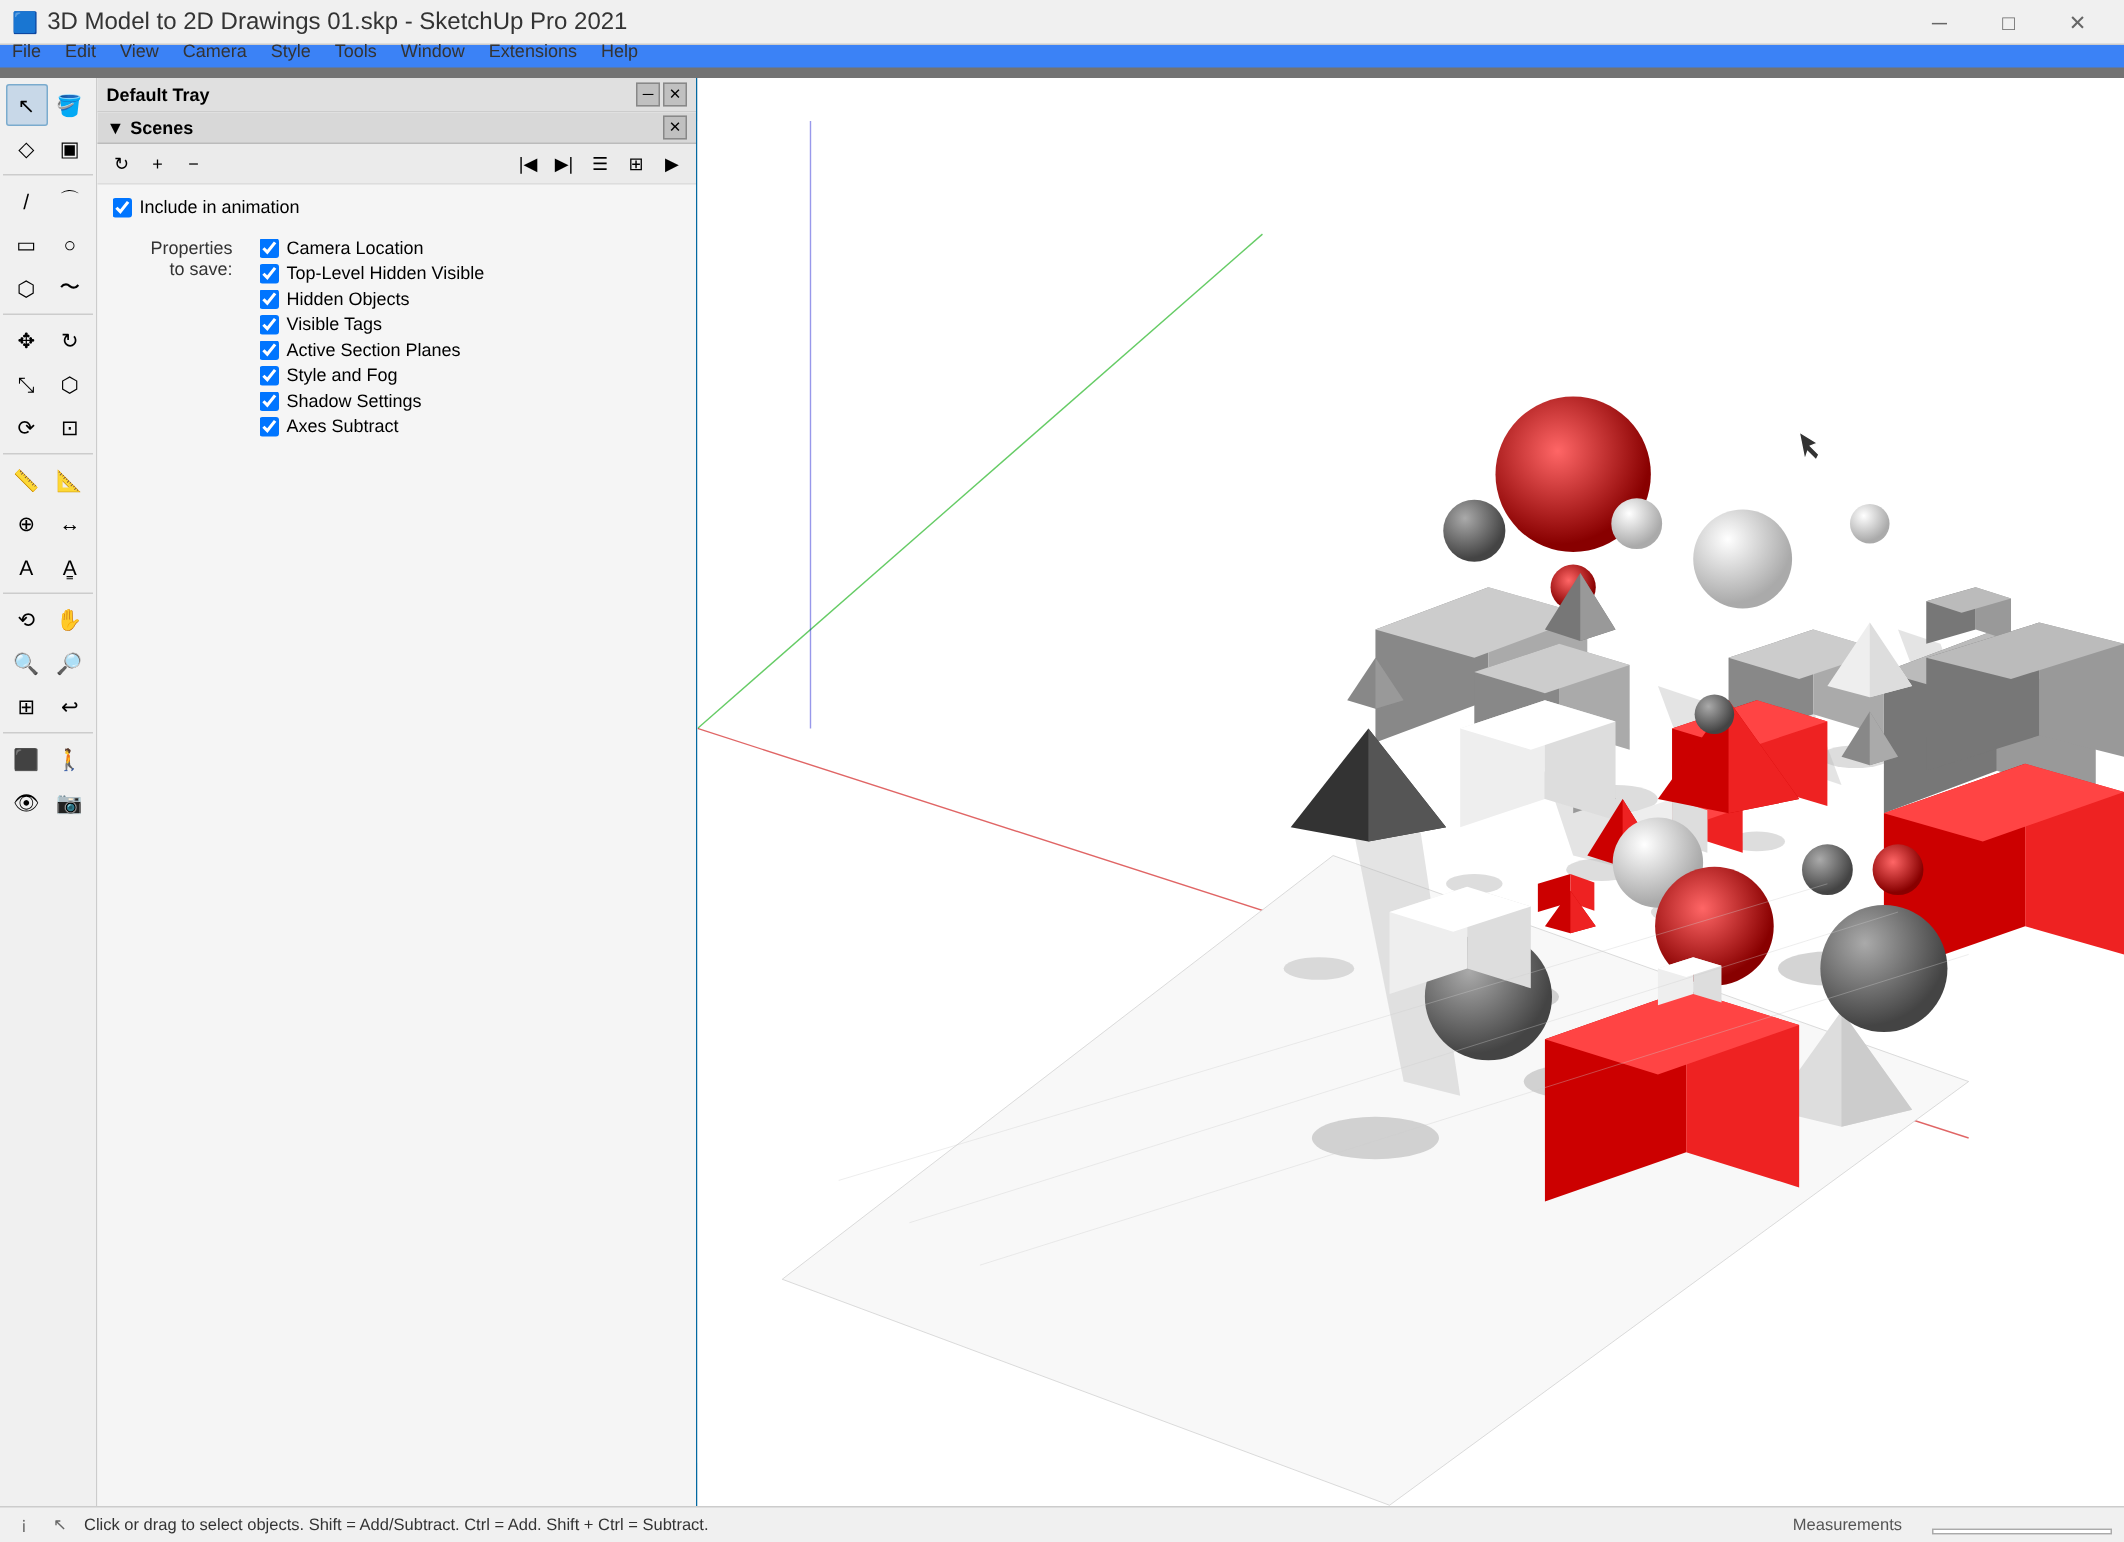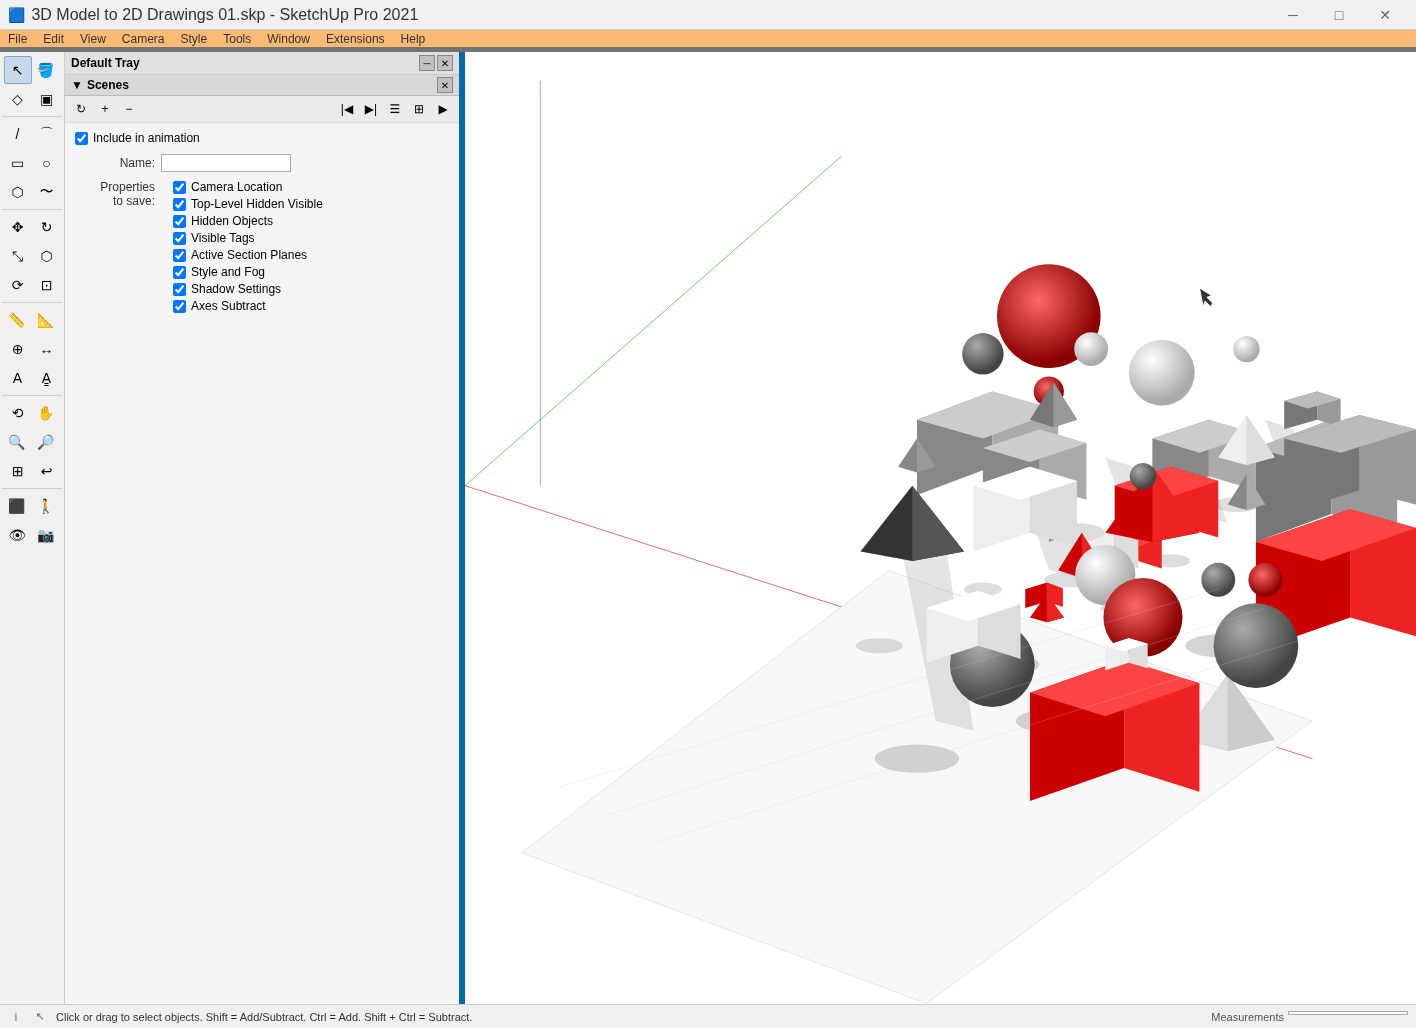--- a/index.html
+++ b/index.html
@@ -21,24 +21,24 @@
     .titlebar-btn {
       width: 46px; height: 30px;
       border: none; background: transparent;
       cursor: pointer; font-size: 14px; color: #666;
       display: flex; align-items: center; justify-content: center;
     }
 
     
     #menubar {
       height: 22px;
-      background: #fdba74;
-      display: flex;
-      align-items: center;
-      border-bottom: 5px solid #737373;
+      background: #3b82f6;
+      display: flex;
+      align-items: flex-end;
+      border-bottom: 7px solid #737373;
     }
     .menu-item {
       padding: 2px 8px;
       cursor: pointer;
       font-size: 12px;
       color: #333;
       height: 22px;
       display: flex;
       align-items: center;
     }
@@ -70,21 +70,21 @@
       border-radius: 2px;
     }
     .tool-btn.active { background: #c8d8e8; border-color: #7aabce; }
     .tool-row { display: flex; gap: 1px; }
     .tool-separator { width: 100%; height: 1px; background: #ccc; margin: 2px 0; }
 
     
     #tray-panel {
       width: 400px;
       background: #f5f5f5;
-      border-right: 6px solid #0369a1;
+      border-right: 1px solid #0369a1;
       display: flex;
       flex-direction: column;
     }
     #tray-header {
       background: #e0e0e0;
       padding: 3px 6px;
       font-weight: bold;
       font-size: 12px;
       display: flex;
       align-items: center;
@@ -362,24 +362,20 @@
 
       <div id="scenes-content">
 
         <div class="checkbox-row">
           <input type="checkbox" id="include_animation" checked="" style="">
           <label for="include_animation">Include in animation</label>
         </div>
 
         <div style="height:6px;"></div>
 
-        <div class="form-row">
-          <label>Name:</label>
-          <input type="text" id="scene_name" value="" style="">
-        </div>
 
 
         <div style="height:4px;"></div>
 
         <div class="properties-label">
           <span style="font-size:12px; min-width:80px; text-align:right; margin-right:18px; color:#333;">Properties<br>to save:</span>
           <div class="properties-checkboxes">
             <div class="checkbox-row">
               <input type="checkbox" id="camera_location" checked="" style="">
               <label for="camera_location">Camera Location</label>
@@ -601,17 +597,17 @@
     </svg>
   </div>
 </div>
 
 <div id="statusbar">
   <div id="statusbar-left">
     <span class="status-icon">ℹ</span>
     <span class="status-icon">↖</span>
     <span>Click or drag to select objects. Shift = Add/Subtract. Ctrl = Add. Shift + Ctrl = Subtract.</span>
   </div>
-  <div style="display:flex; align-items:flex-start; gap:4px;">
+  <div style="display:flex; align-items:flex-end; gap:20px;">
     <span style="font-size:11px; color:#555;">Measurements</span>
     <div id="measurements-box"></div>
   </div>
 </div>
 
 </body></html>

